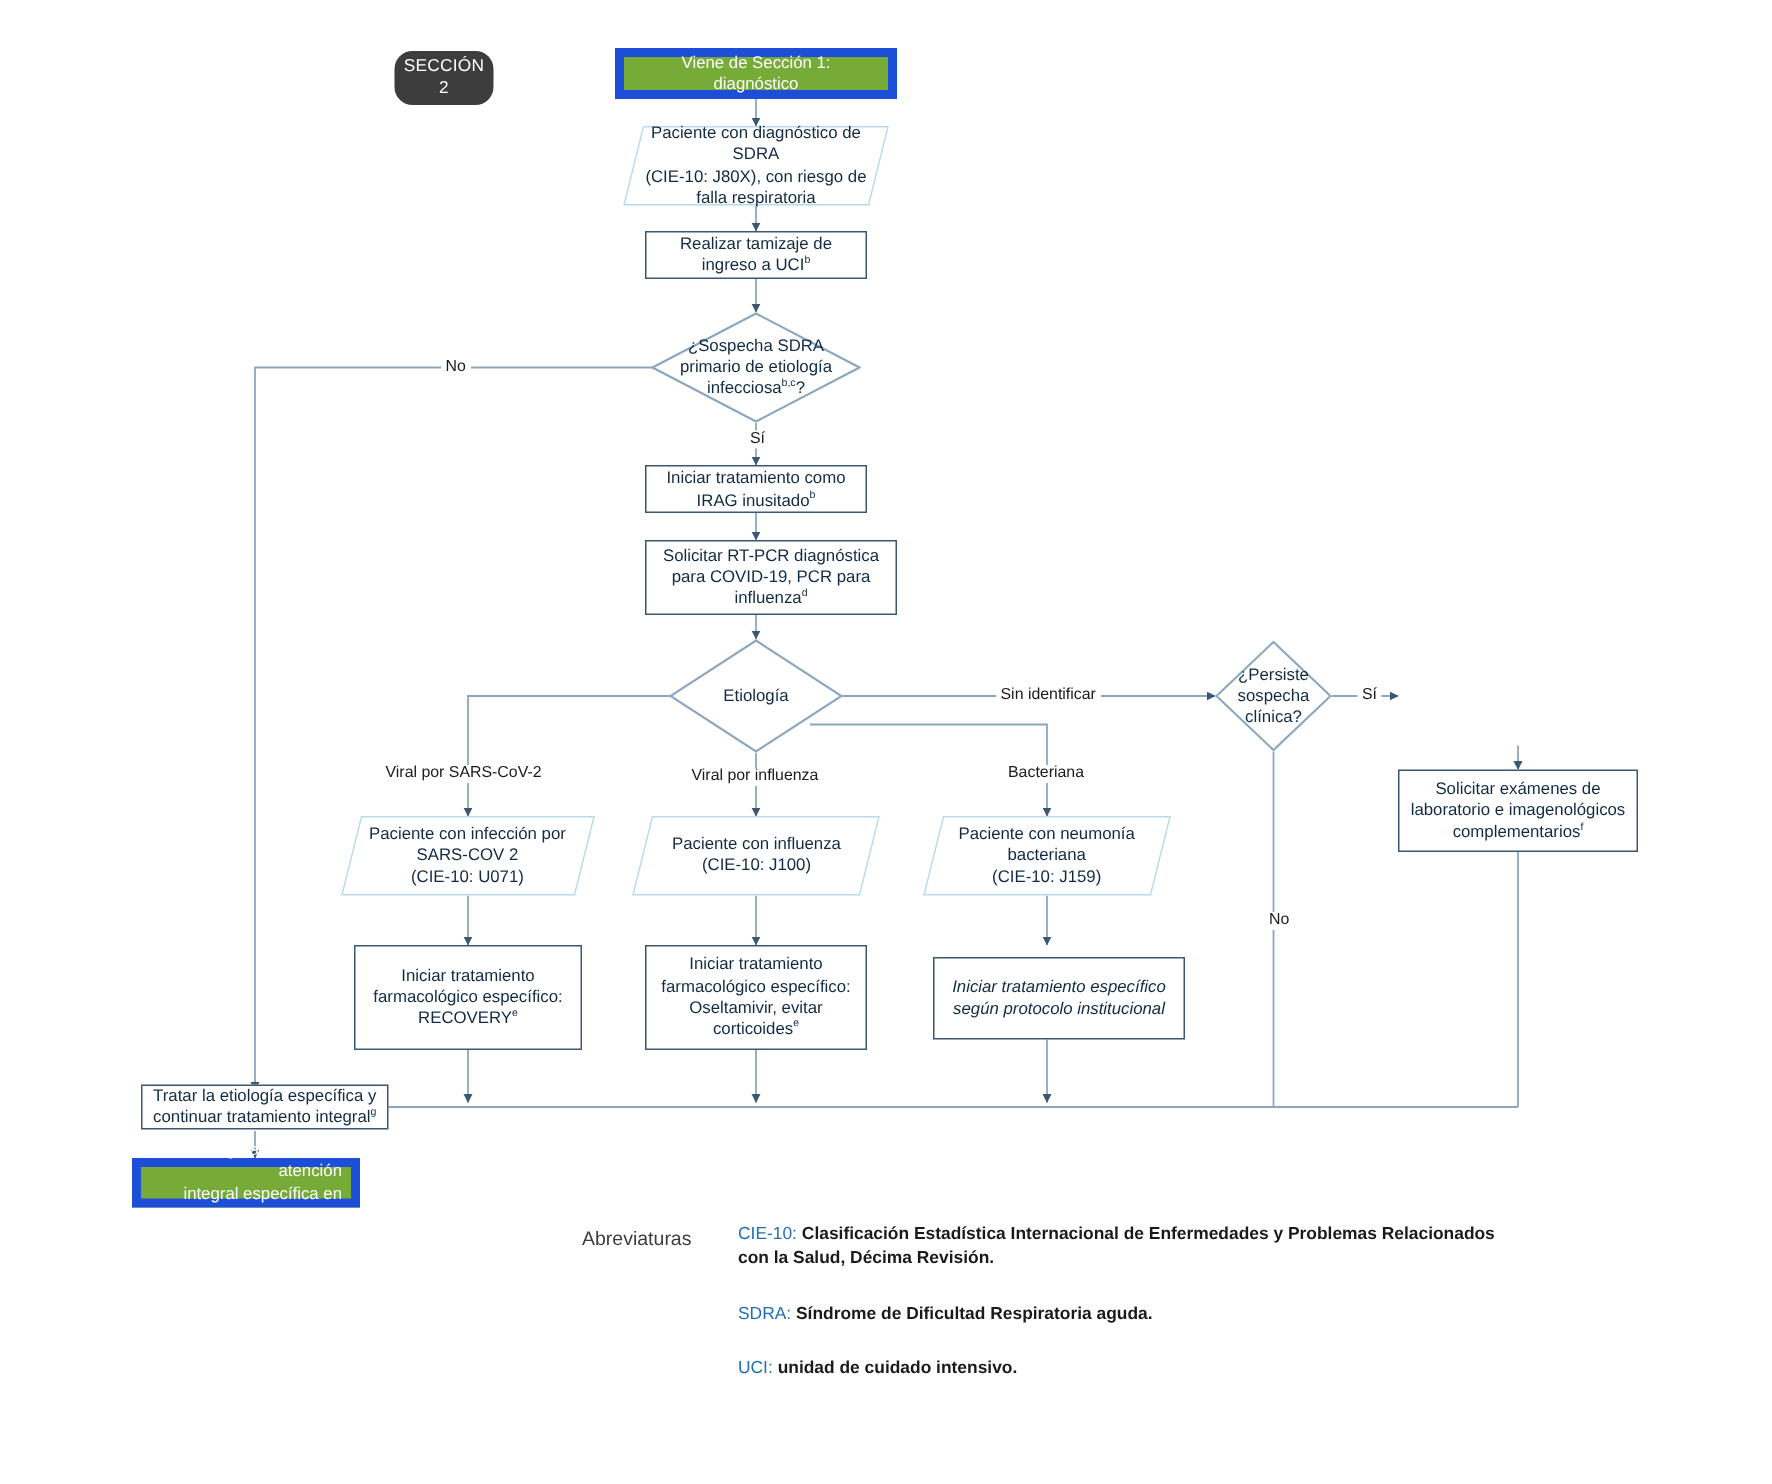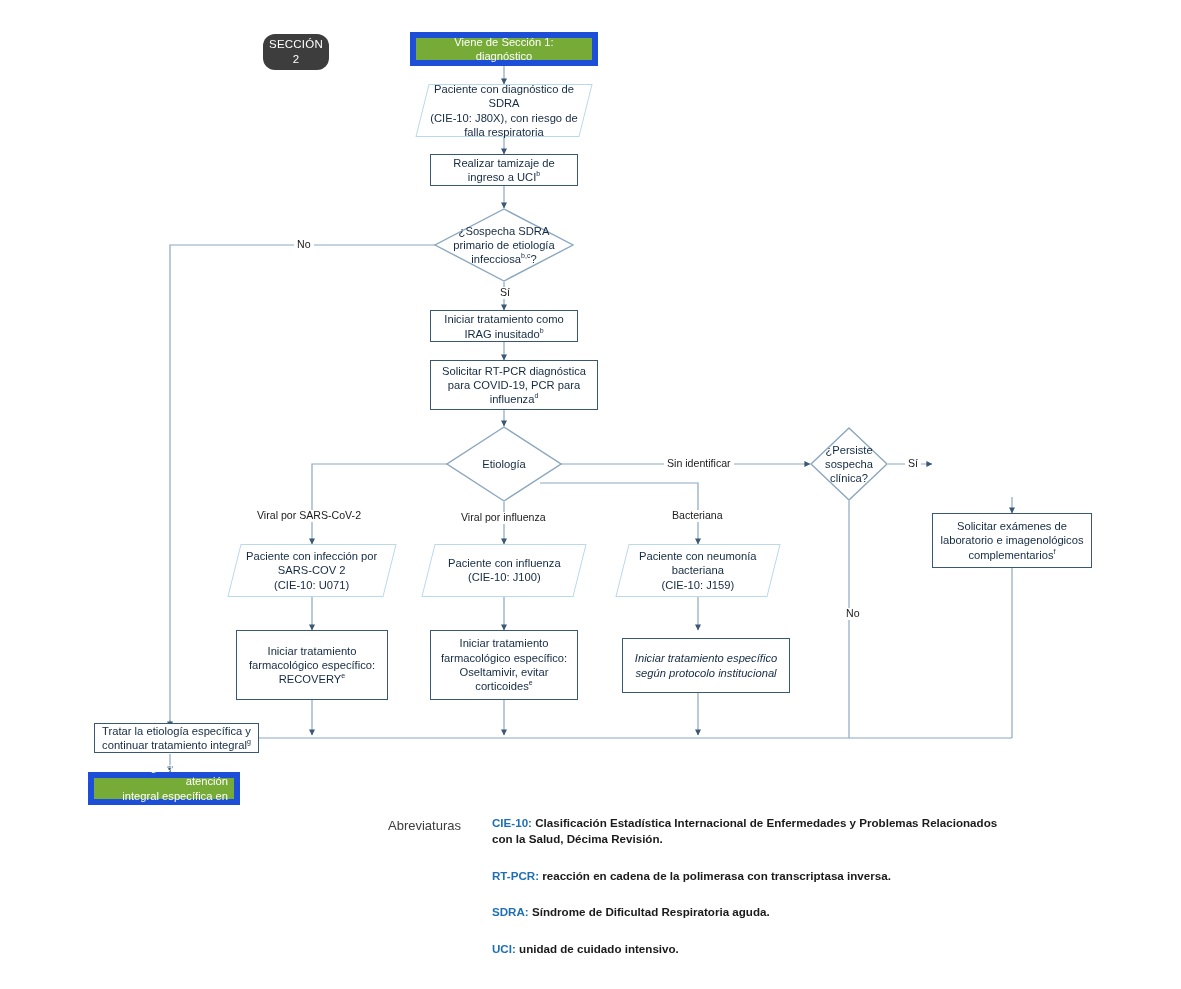--- a/index.html
+++ b/index.html
@@ -135,21 +135,21 @@
   #abbrev .row {
     font-size: 11.6px;
     font-weight: bold;
     color: #1a1a1a;
     line-height: 1.42;
     margin-bottom: 20px;
   }
   #abbrev .row:last-child { margin-bottom: 12px; }
   #abbrev .term {
     color: #1f6fb5;
-    font-weight: bold;
+    font-weight: normal;
     text-align: right;
   }
 </style>
 </head>
 <body>
 
 <div id="stage">
 
   <svg class="wires" viewBox="0 0 1181 989">
     <defs>
@@ -326,24 +326,20 @@
   <div class="edge-label" style="left:843px; top:608px;">No</div>
 
   <div id="abbrev">
     <div class="head">Abreviaturas</div>
     <div class="list">
       <div class="row">
         <span class="term">CIE-10:</span>
         <span>Clasificación Estadística Internacional de Enfermedades y Problemas Relacionados con la Salud, Décima Revisión.</span>
       </div>
       <div class="row">
-        <span class="term">RT-PCR:</span>
-        <span>reacción en cadena de la polimerasa con transcriptasa inversa.</span>
-      </div>
-      <div class="row">
         <span class="term">SDRA:</span>
         <span>Síndrome de Dificultad Respiratoria aguda.</span>
       </div>
       <div class="row">
         <span class="term">UCI:</span>
         <span>unidad de cuidado intensivo.</span>
       </div>
     </div>
   </div>
 

